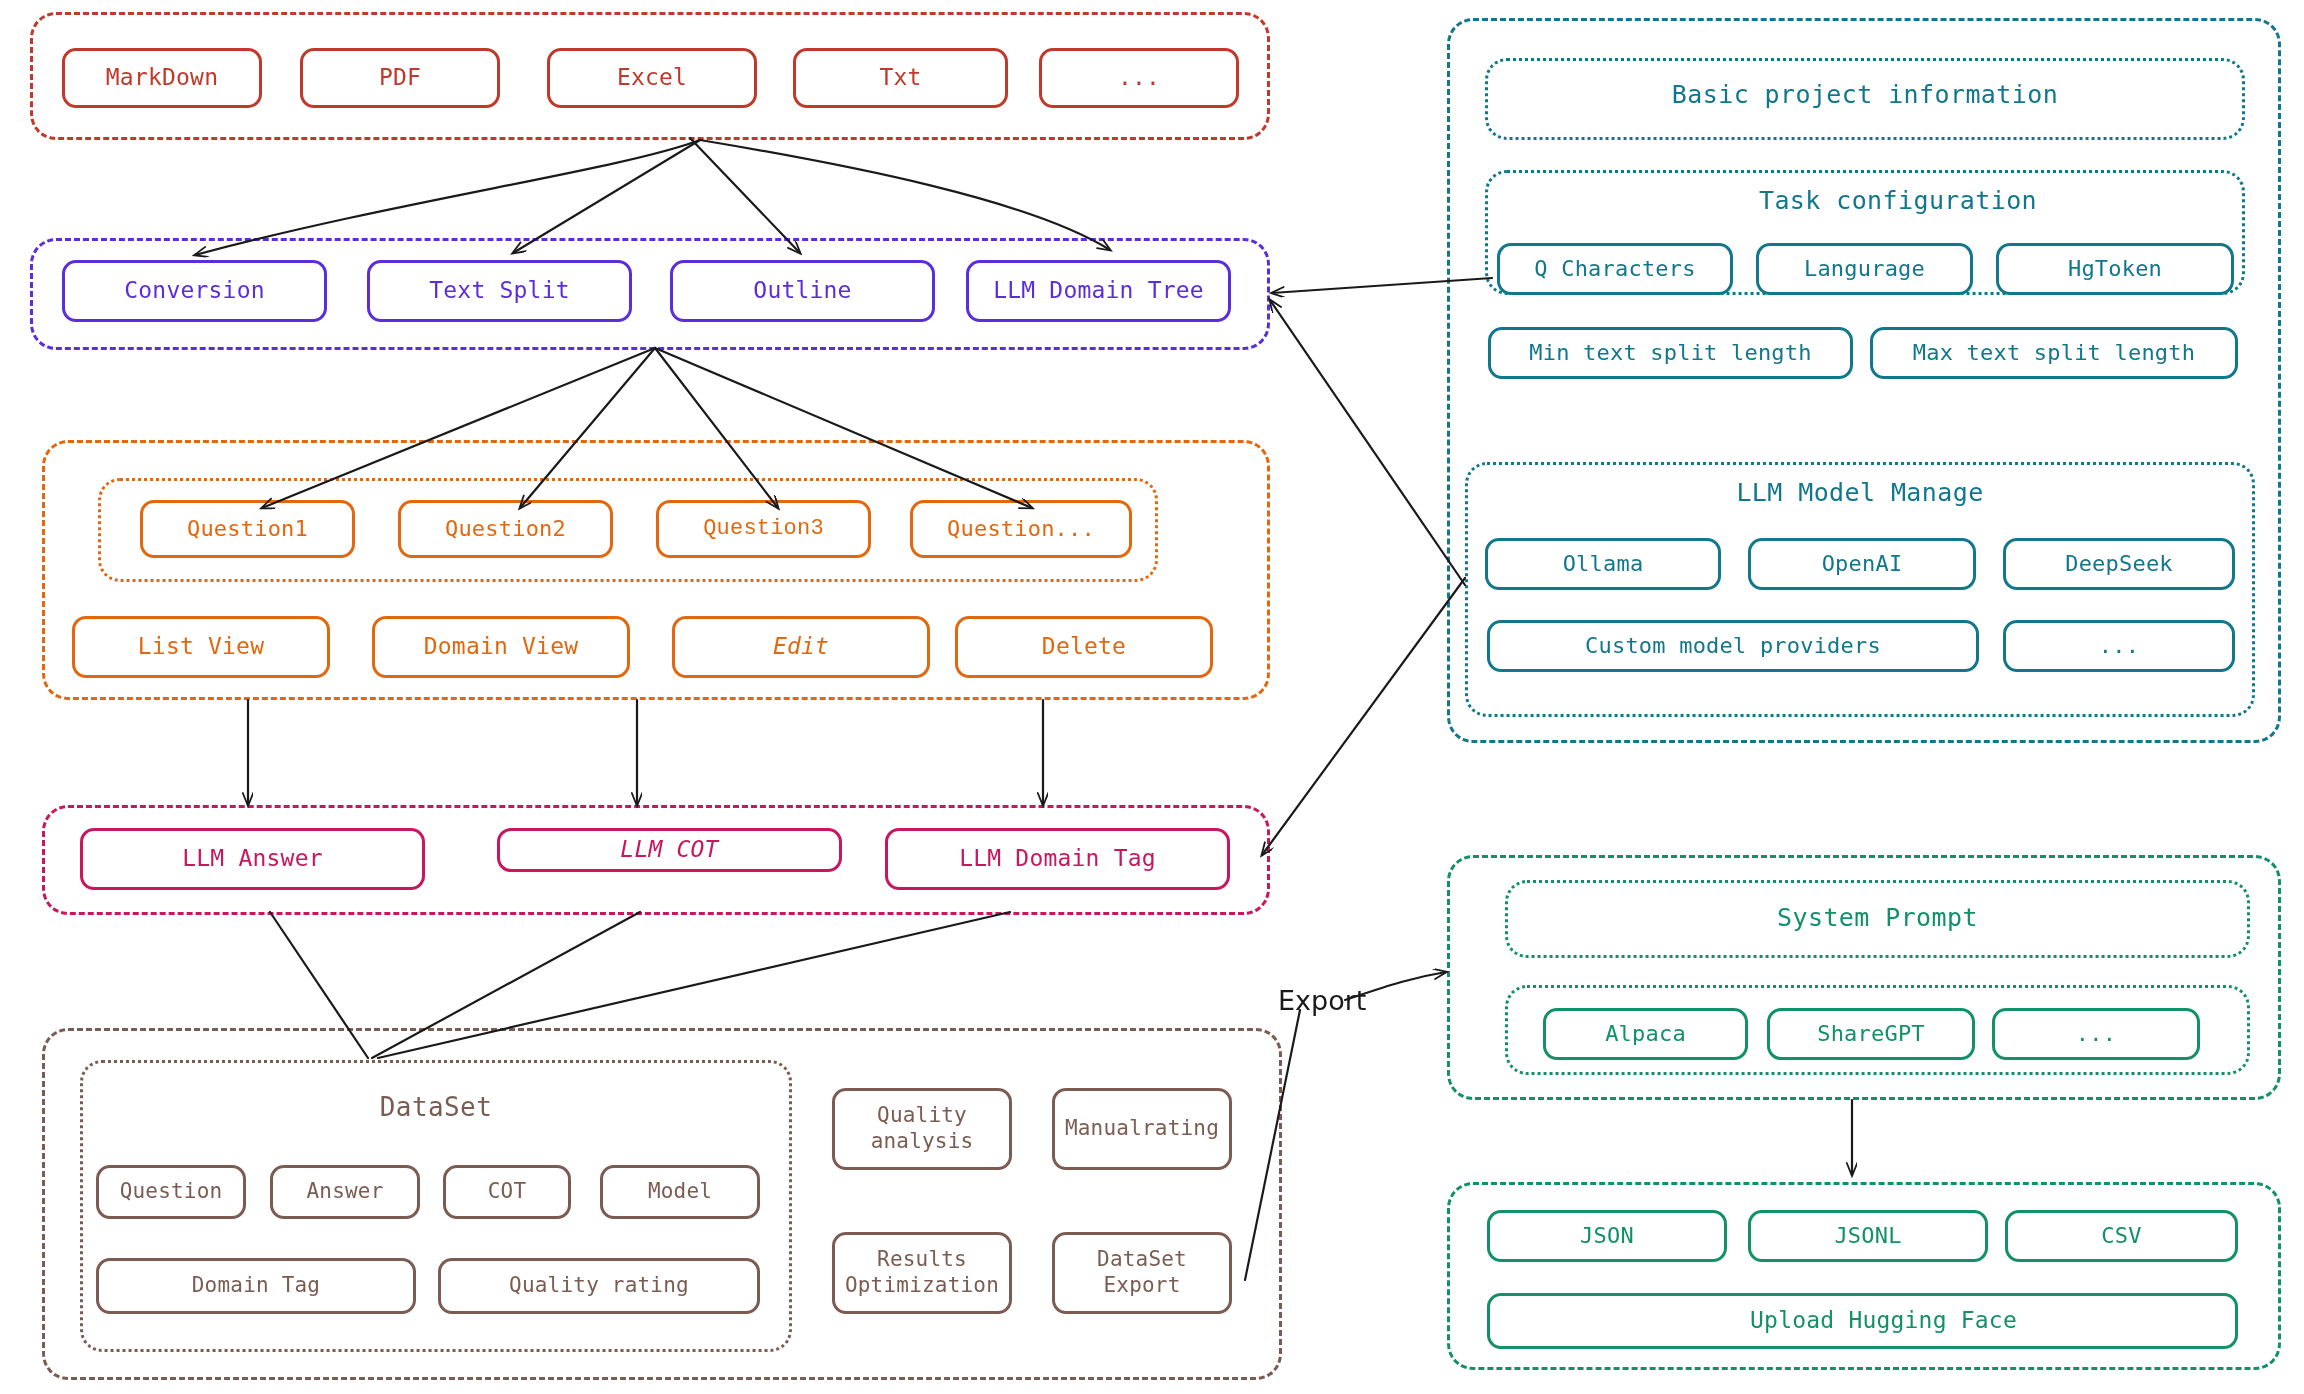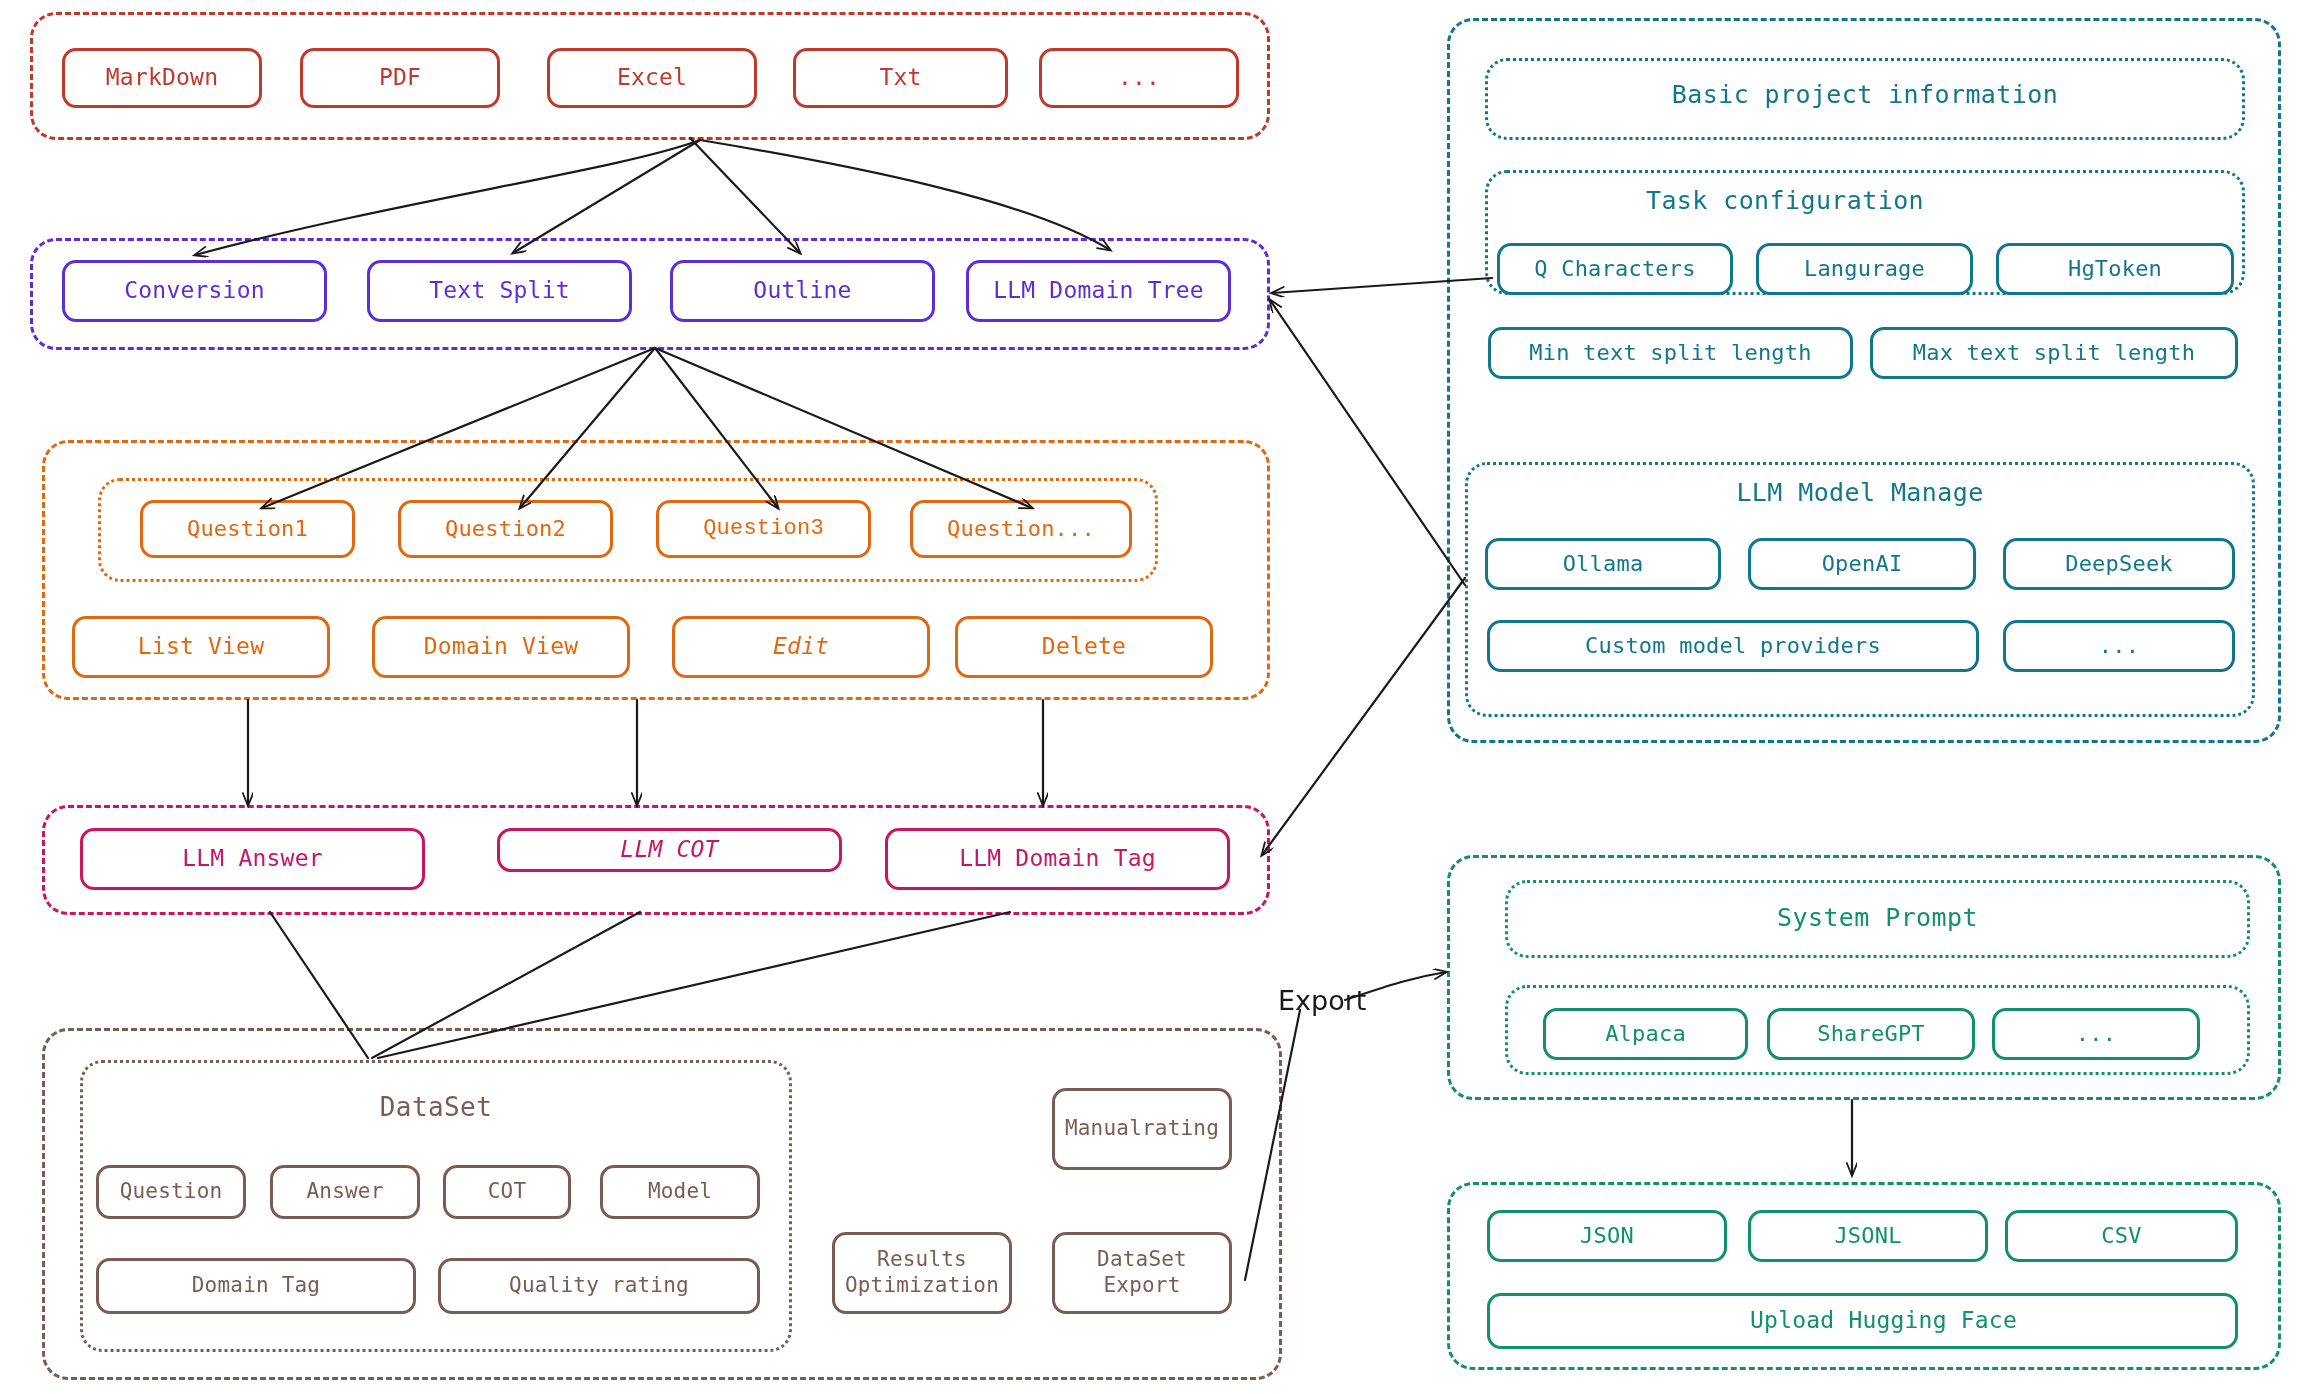--- a/index.html
+++ b/index.html
@@ -118,20 +118,24 @@
   <div class="grp-title brown" style="left:80px;top:1092px;width:712px;font-size:26px;">DataSet</div>
 
   <div class="node brown" style="left:96px;top:1165px;width:150px;height:54px;font-size:21px;">Question</div>
   <div class="node brown" style="left:270px;top:1165px;width:150px;height:54px;font-size:21px;">Answer</div>
   <div class="node brown" style="left:443px;top:1165px;width:128px;height:54px;font-size:21px;">COT</div>
   <div class="node brown" style="left:600px;top:1165px;width:160px;height:54px;font-size:21px;">Model</div>
 
   <div class="node brown" style="left:96px;top:1258px;width:320px;height:56px;font-size:21px;">Domain Tag</div>
   <div class="node brown" style="left:438px;top:1258px;width:322px;height:56px;font-size:21px;">Quality rating</div>
 
+  <div class="node brown two-line" style="left:832px;top:1088px;width:180px;height:82px;font-size:21px;flex-direction:column;">
+    <span>Quality</span>
+    <span>analysis</span>
+  </div>
   <div class="node brown two-line" style="left:1052px;top:1088px;width:180px;height:82px;font-size:21px;flex-direction:row;">
     <span>Manual</span>
     <span>rating</span>
   </div>
   <div class="node brown two-line" style="left:832px;top:1232px;width:180px;height:82px;font-size:21px;flex-direction:column;">
     <span>Results</span>
     <span>Optimization</span>
   </div>
   <div class="node brown two-line" style="left:1052px;top:1232px;width:180px;height:82px;font-size:21px;flex-direction:column;">
     <span>DataSet</span>
@@ -142,21 +146,21 @@
 
   <div class="group teal" style="left:1447px;top:18px;width:834px;height:725px;">
   </div>
 
   <div class="subgroup teal" style="left:1485px;top:58px;width:760px;height:82px;">
   </div>
   <div class="grp-title teal" style="left:1485px;top:80px;width:760px;font-size:25px;">Basic project information</div>
 
   <div class="subgroup teal" style="left:1485px;top:170px;width:760px;height:125px;">
   </div>
-  <div class="grp-title teal" style="left:1405px;top:186px;width:760px;font-size:25px;">Task configuration</div>
+  <div class="grp-title teal" style="left:1518px;top:186px;width:760px;font-size:25px;">Task configuration</div>
   <div class="node teal" style="left:1497px;top:243px;width:236px;height:52px;font-size:22px;">Q Characters</div>
   <div class="node teal" style="left:1756px;top:243px;width:217px;height:52px;font-size:22px;">Langurage</div>
   <div class="node teal" style="left:1996px;top:243px;width:238px;height:52px;font-size:22px;">HgToken</div>
   <div class="node teal" style="left:1488px;top:327px;width:365px;height:52px;font-size:22px;">Min text split length</div>
   <div class="node teal" style="left:1870px;top:327px;width:368px;height:52px;font-size:22px;">Max text split length</div>
 
   <div class="subgroup teal" style="left:1465px;top:462px;width:790px;height:255px;">
   </div>
   <div class="grp-title teal" style="left:1465px;top:478px;width:790px;font-size:25px;">LLM Model Manage</div>
   <div class="node teal" style="left:1485px;top:538px;width:236px;height:52px;font-size:22px;">Ollama</div>

